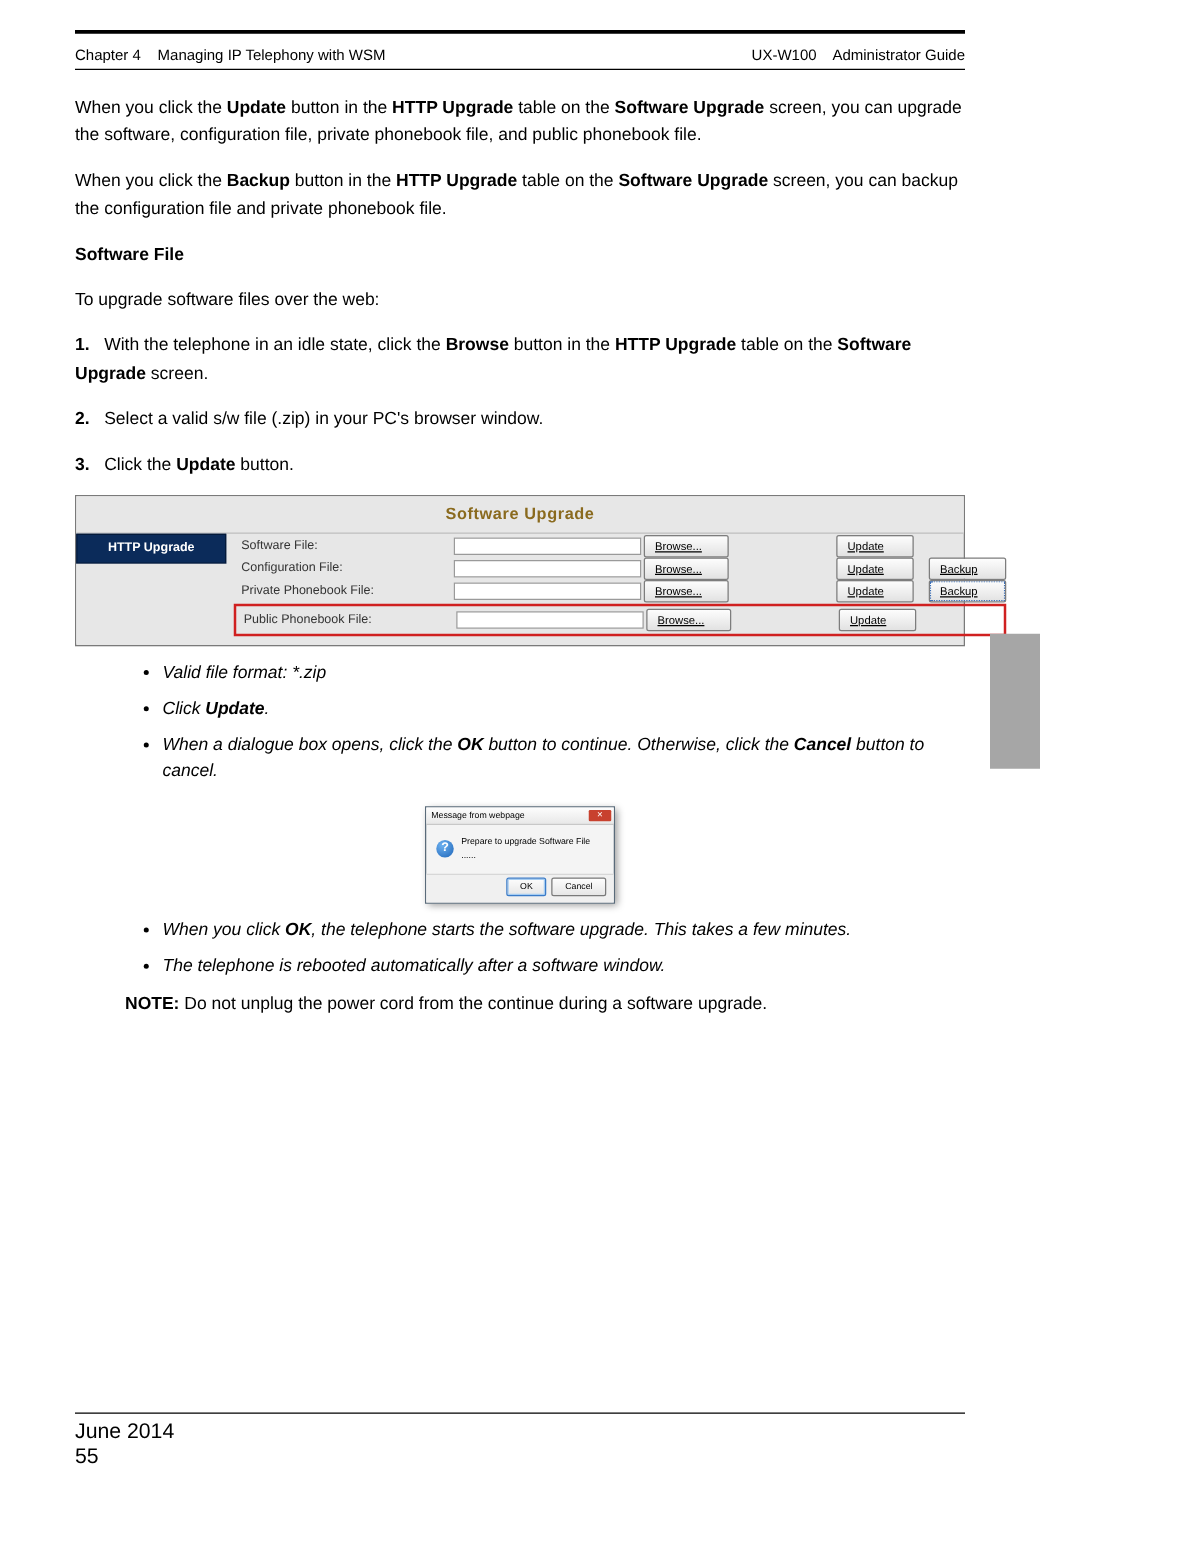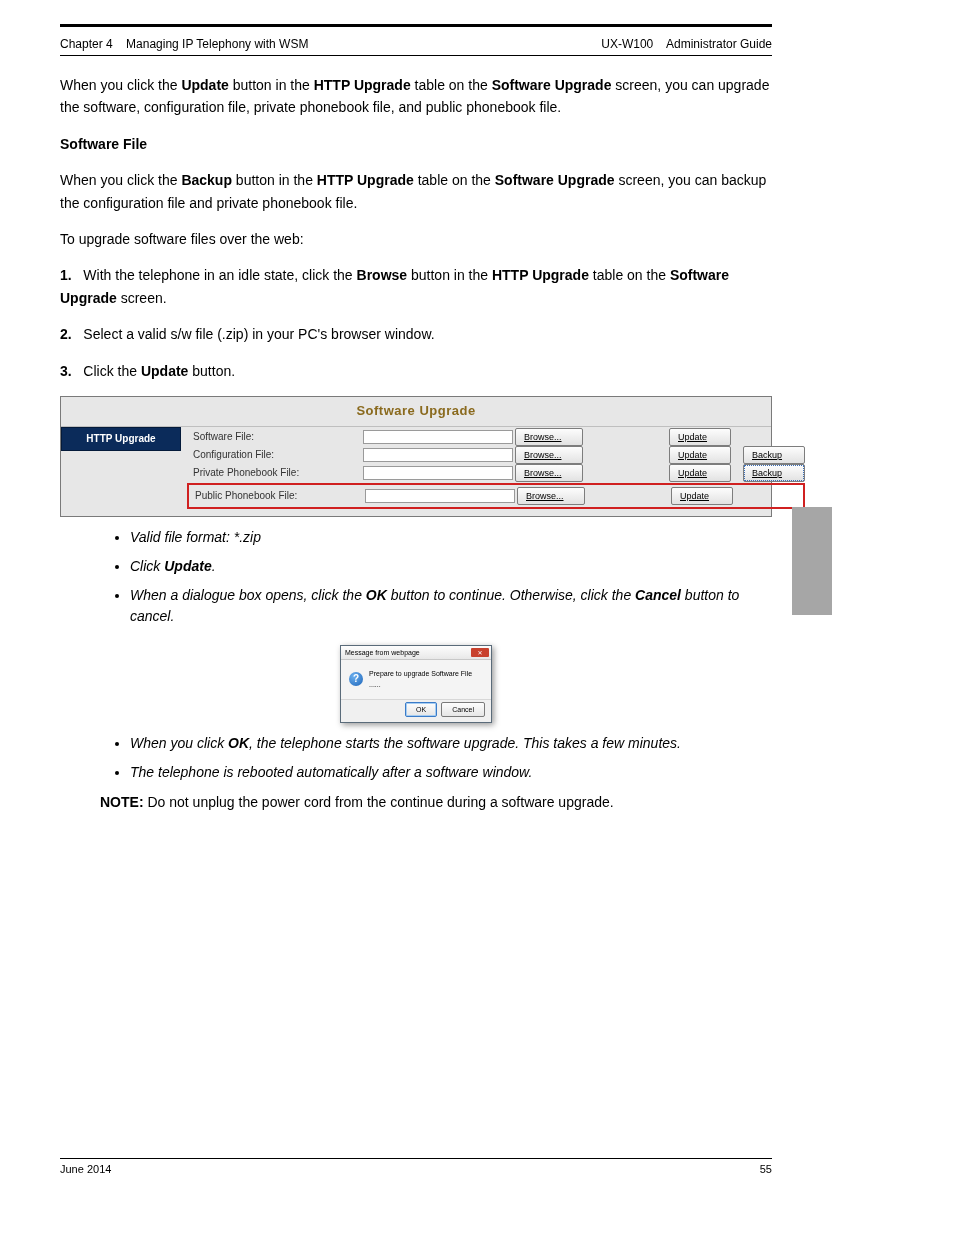--- a/index.html
+++ b/index.html
@@ -234,22 +234,23 @@
   
   .footer-area {
     position: absolute;
     bottom: 60px;
     left: 60px;
     right: 60px;
   }
   .footer-row {
     display: flex;
     justify-content: space-between;
-    font-size: 11px;
+    font-size: 17px;
     padding-top: 4px;
+    flex-direction: column;
   }
 </style>
 </head>
 <body>
 
 <div class="page">
 
   <div class="side-tab"></div>
 
   <div class="rule-thick"></div>
@@ -268,25 +269,25 @@
   <div class="rule-thin"></div>
 
   <div class="body">
 
     <div class="section">
       <span>When you click the </span><span class="word-bold">Update</span><span> button in the </span><span class="word-bold">HTTP Upgrade</span><span> table on the </span><span class="word-bold">Software Upgrade</span><span> screen, you can upgrade the software, configuration file, private phonebook file, and public</span>
       <span>phonebook file.</span>
     </div>
 
     <div class="section">
+      <span>When you click the </span><span class="word-bold">Backup</span><span> button in the </span><span class="word-bold">HTTP Upgrade</span><span> table on the </span><span class="word-bold">Software Upgrade</span><span> screen, you can backup the configuration file and private phonebook file.</span>
+    </div>
+
+    <div class="section">
       <span class="word-bold">Software File</span>
-    </div>
-
-    <div class="section">
-      <span>When you click the </span><span class="word-bold">Backup</span><span> button in the </span><span class="word-bold">HTTP Upgrade</span><span> table on the </span><span class="word-bold">Software Upgrade</span><span> screen, you can backup the configuration file and private phonebook file.</span>
     </div>
 
     <div class="section">To upgrade software files over the web:</div>
 
     <div class="section">
       <span class="word-bold">1.</span>
       &nbsp;
       <span>With the telephone in an idle state, click the </span><span class="word-bold">Browse</span><span> button in the </span><span class="word-bold">HTTP Upgrade</span><span> table on the</span><span class="word-bold"> Software Upgrade</span><span> screen.</span>
     </div>
 

